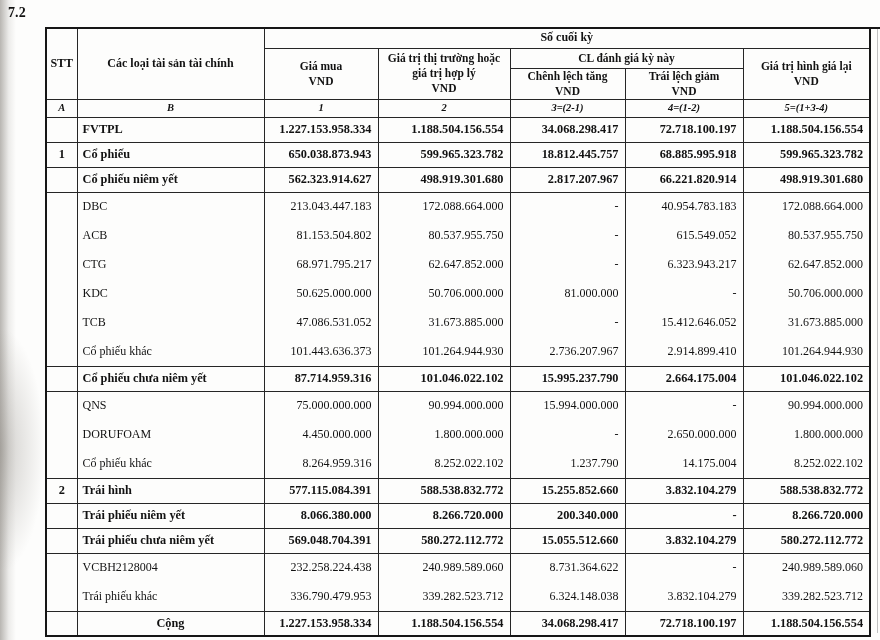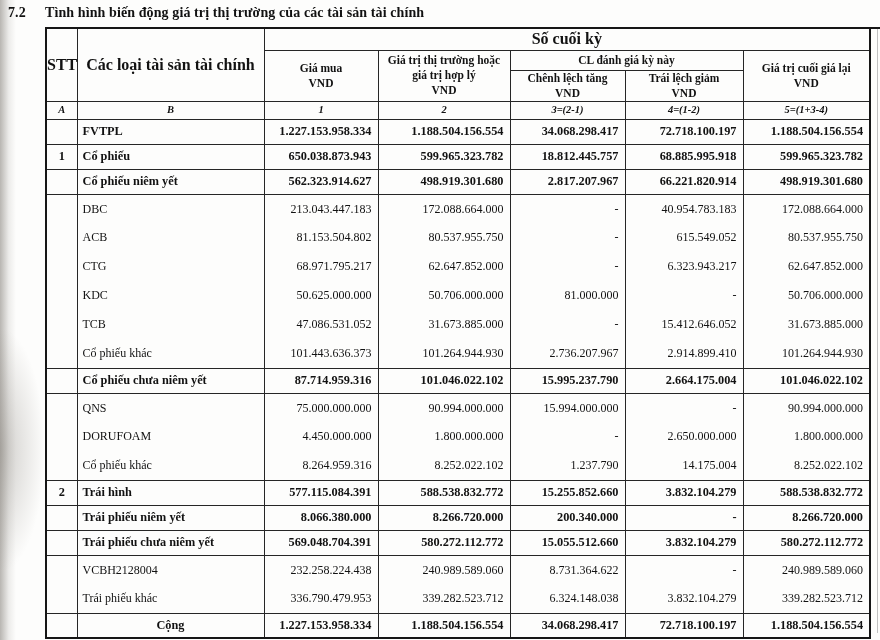--- a/index.html
+++ b/index.html
@@ -39,21 +39,21 @@
   .fin-table th, .fin-table td {
     border-left:1.5px solid #262626;
     border-right:1.5px solid #262626;
     overflow:hidden;
   }
   thead th {
     border:1.5px solid #262626;
     font-weight:bold; text-align:center; vertical-align:middle;
     font-size:11.5px; line-height:1.3;
   }
-  thead tr:nth-child(1) th { height:20px; font-size:16px; }
+  thead tr:nth-child(1) th { height:20px; font-size:12px; }
   thead tr:nth-child(2) th { height:20px; }
   thead tr:nth-child(3) th { height:31px; }
   thead .code-row th {
     height:18px; font-style:italic; font-weight:bold; font-size:10.5px;
   }
   th.pre { white-space:pre-line; }
   tbody td { border-top:none; border-bottom:none; font-size:12px; vertical-align:middle; }
   tbody tr { height:29px; }
   tbody tr.bold { height:25px; }
   tbody tr.bold td { font-weight:bold; font-size:12.3px; }
@@ -66,21 +66,20 @@
 </head>
 <body>
 
 <div class="scan-edge-left"></div>
 <div class="scan-blotch"></div>
 <div class="edge-top-ext"></div>
 <div class="edge-right-line"></div>
 
 <div class="title-row">
   <span class="sec-num">7.2</span>
-  <span class="sec-title">Tình hình biến động giá trị thị trường của các tài sản tài chính</span>
 </div>
 
 <table class="fin-table">
   <colgroup>
     <col style="width:31px">
     <col style="width:187px">
     <col style="width:114px">
     <col style="width:132px">
     <col style="width:115px">
     <col style="width:118px">
@@ -92,21 +91,21 @@
       <th rowspan="3">Các loại tài sản tài chính</th>
       <th colspan="5">Số cuối kỳ</th>
     </tr>
     <tr>
       <th rowspan="2" class="pre">Giá mua
 VND</th>
       <th rowspan="2" class="pre">Giá trị thị trường hoặc
 giá trị hợp lý
 VND</th>
       <th colspan="2">CL đánh giá kỳ này</th>
-      <th rowspan="2" class="pre">Giá trị cuối giá lại
+      <th rowspan="2" class="pre">Giá trị hình giá lại
 VND</th>
     </tr>
     <tr>
       <th class="pre">Chênh lệch tăng
 VND</th>
       <th class="pre">Trái lệch giảm
 VND</th>
     </tr>
     <tr class="code-row">
       <th>A</th>

